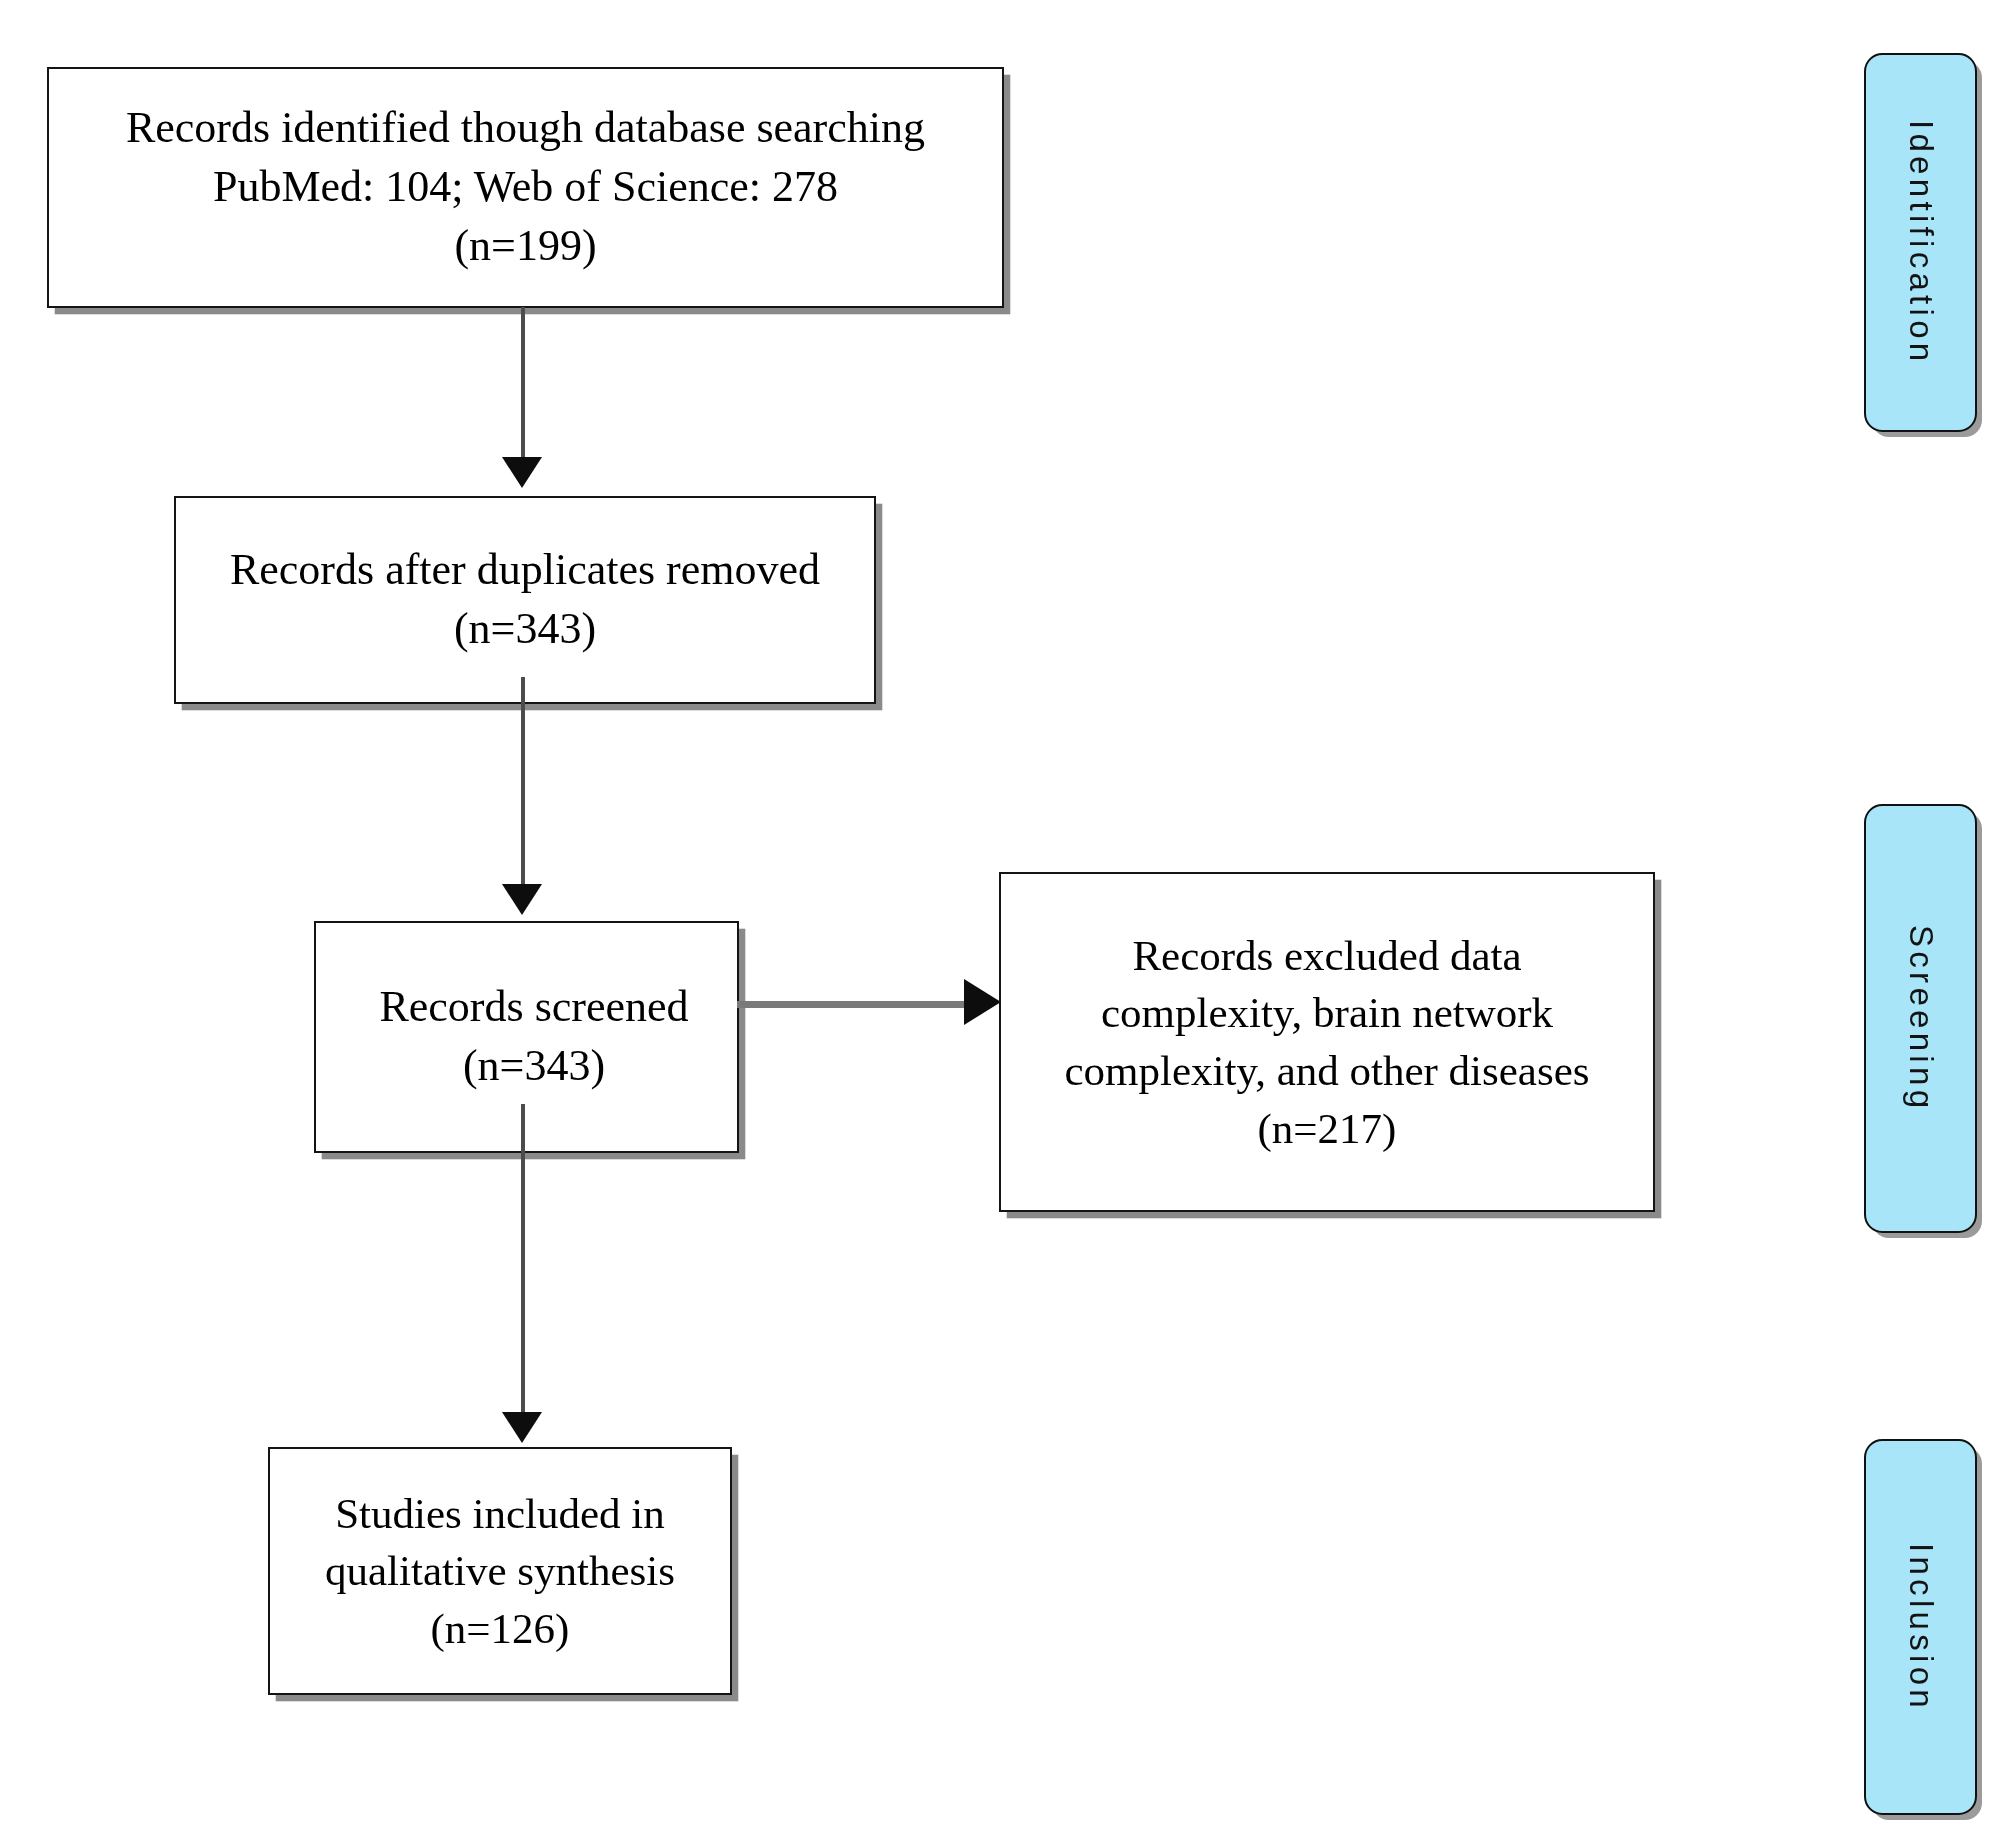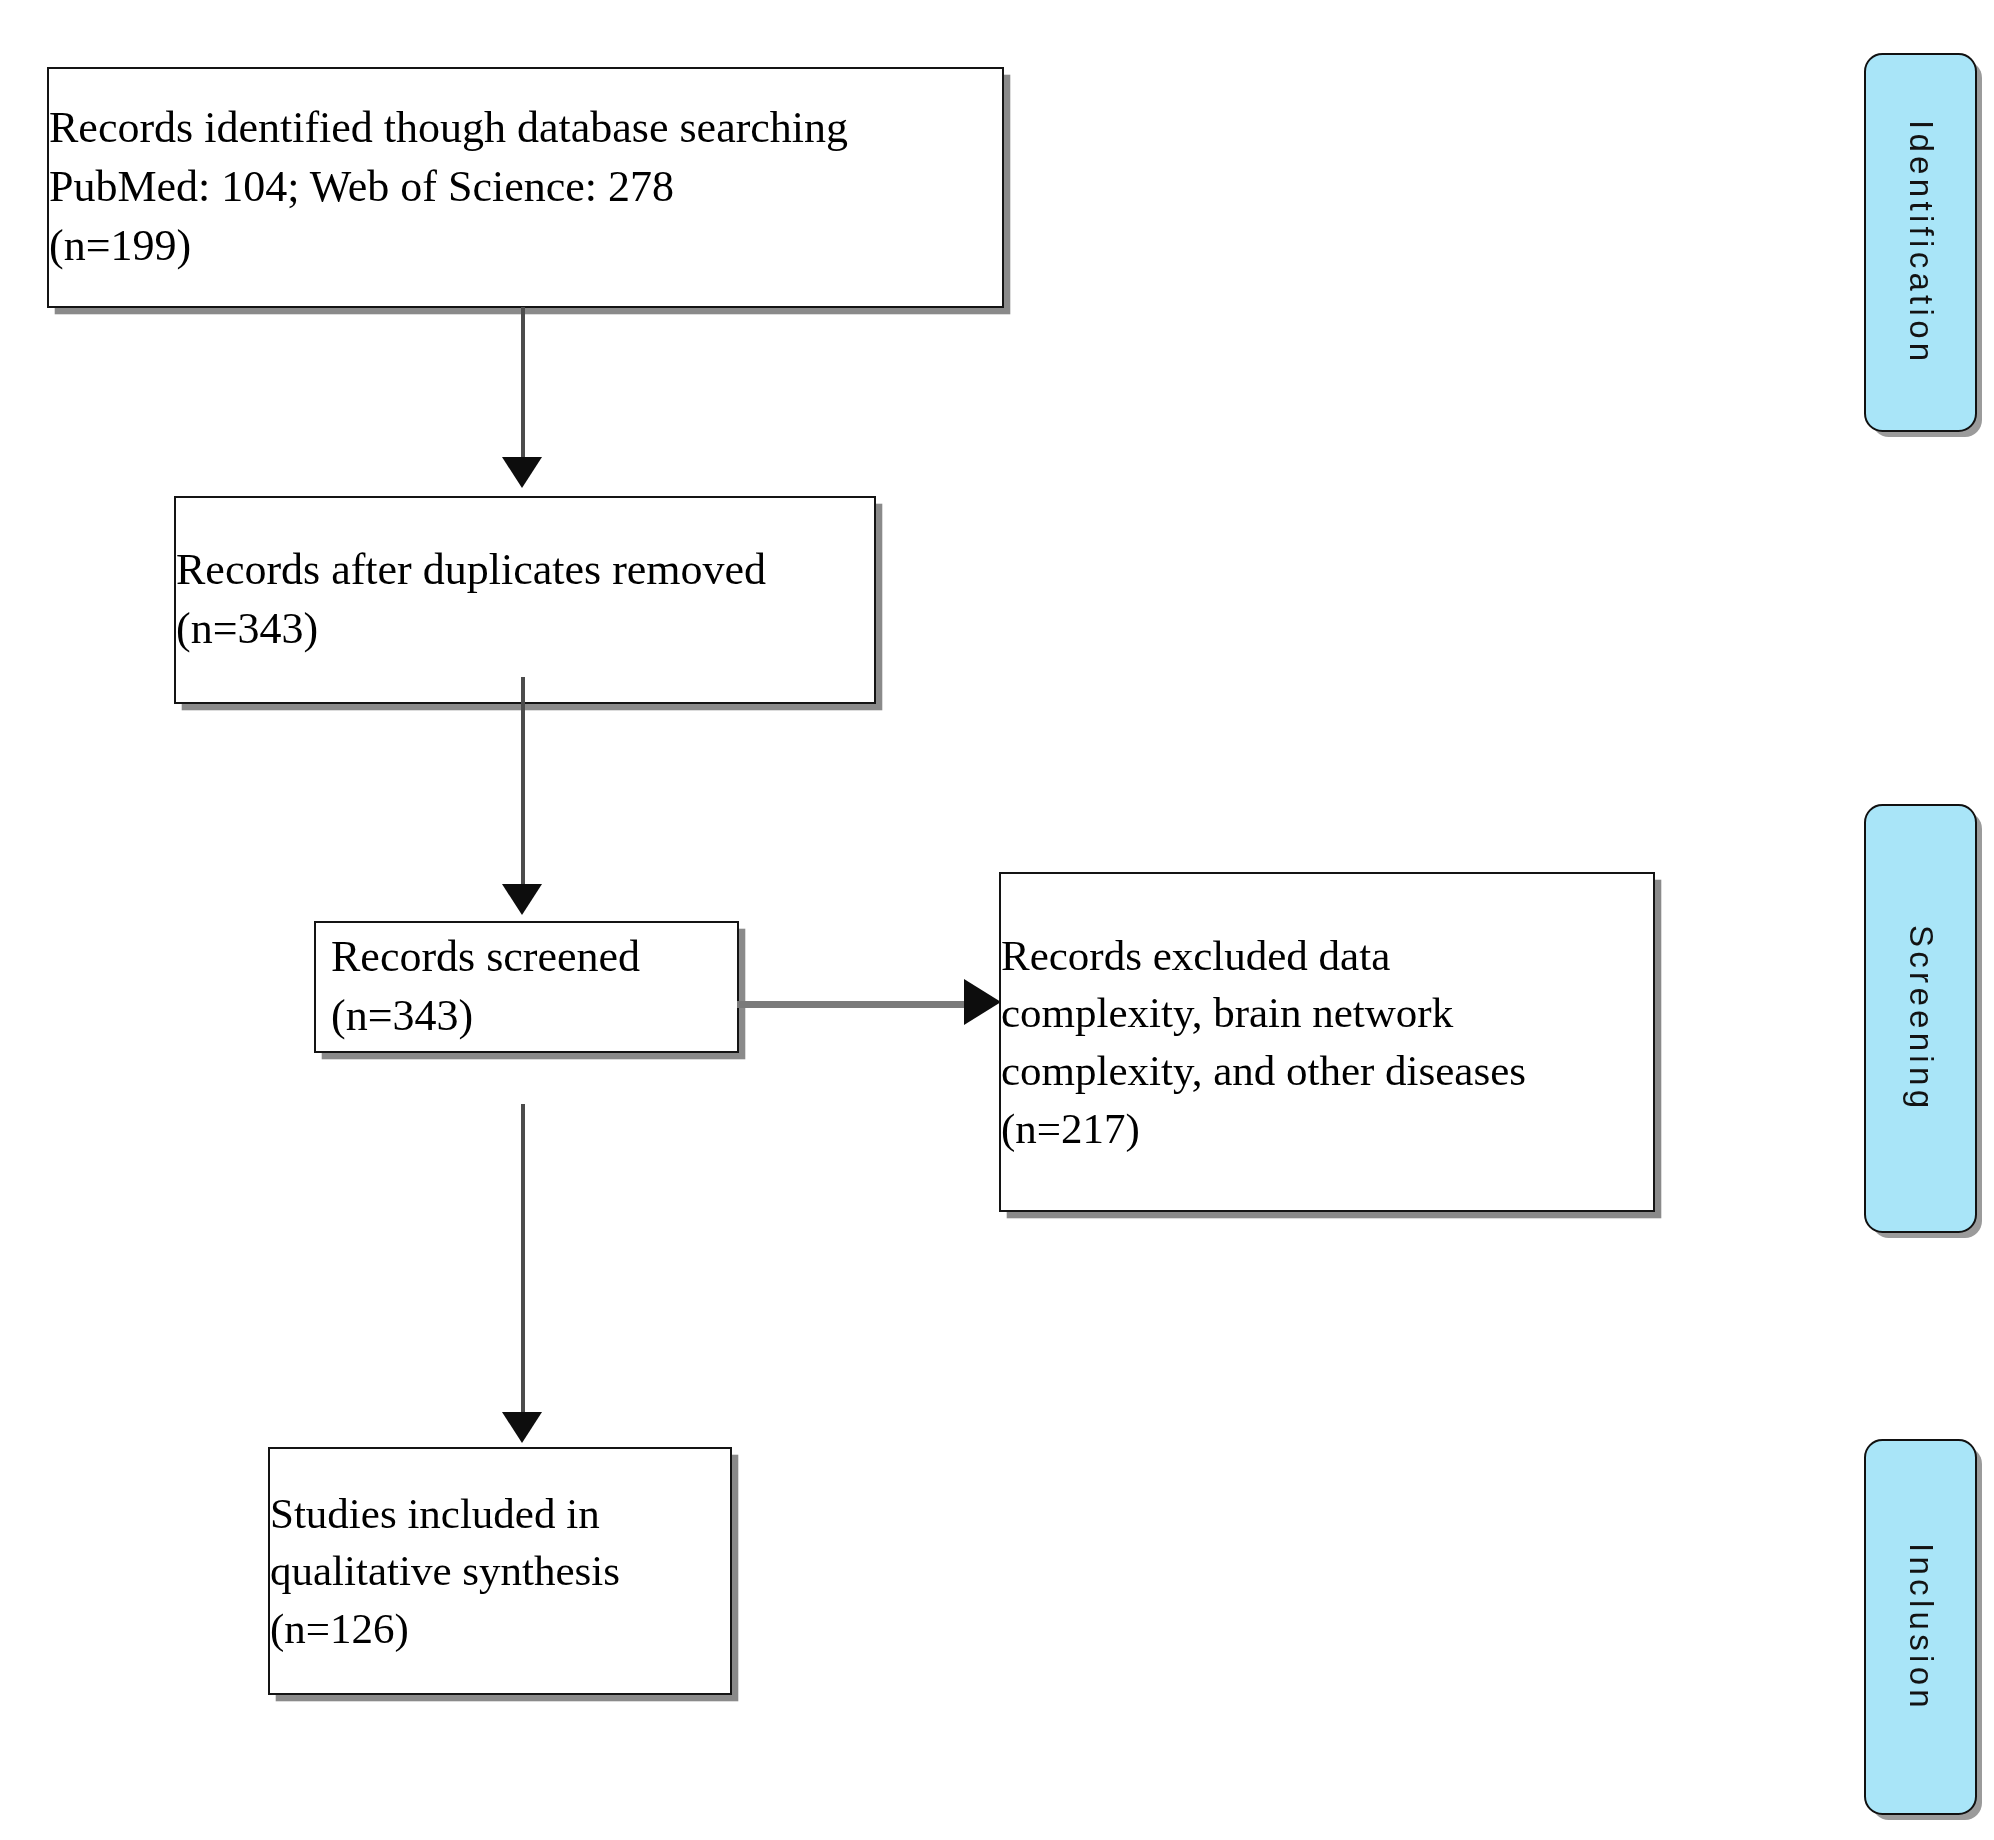--- a/index.html
+++ b/index.html
@@ -20,41 +20,41 @@
 
   
   .flow-box {
     position: absolute;
     box-sizing: border-box;
     background: #ffffff;
     border: 2.8px solid #141414;
     box-shadow: 7px 7px 0 -0.7px #8a8a8a;
     display: flex;
     flex-direction: column;
-    align-items: flex-start;
+    align-items: center;
     justify-content: center;
     text-align: center;
     color: #000000;
     line-height: 1.34;
   }
   .flow-box .line {
     display: block;
     white-space: nowrap;
   }
 
   #box-identified {
     left: 47px;  top: 67px;  width: 957px; height: 241px;
     font-size: 44px;
   }
   #box-duplicates {
     left: 174px; top: 496px; width: 702px;  height: 208px;
     font-size: 44px;
   }
   #box-screened {
-    left: 314px; top: 921px; width: 425px; height: 132px;
+    left: 314px; top: 921px; width: 425px; height: 232px;
     font-size: 44px;
     padding-left: 15px;
   }
   #box-excluded {
     left: 999px; top: 840px; width: 656px; height: 340px;
     font-size: 43px;
     margin-top: 32px;
   }
   #box-included {
     left: 268px; top: 1447px; width: 464px; height: 248px;

